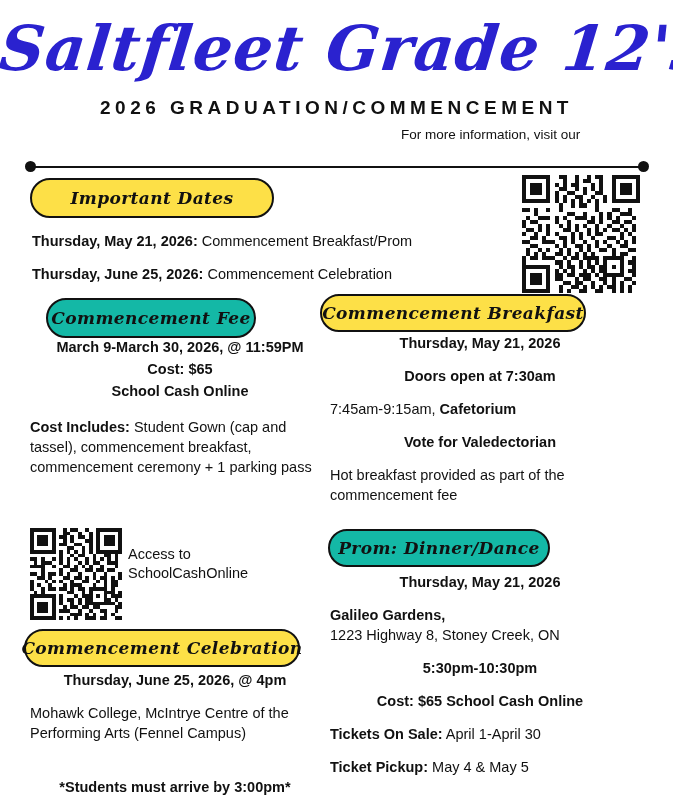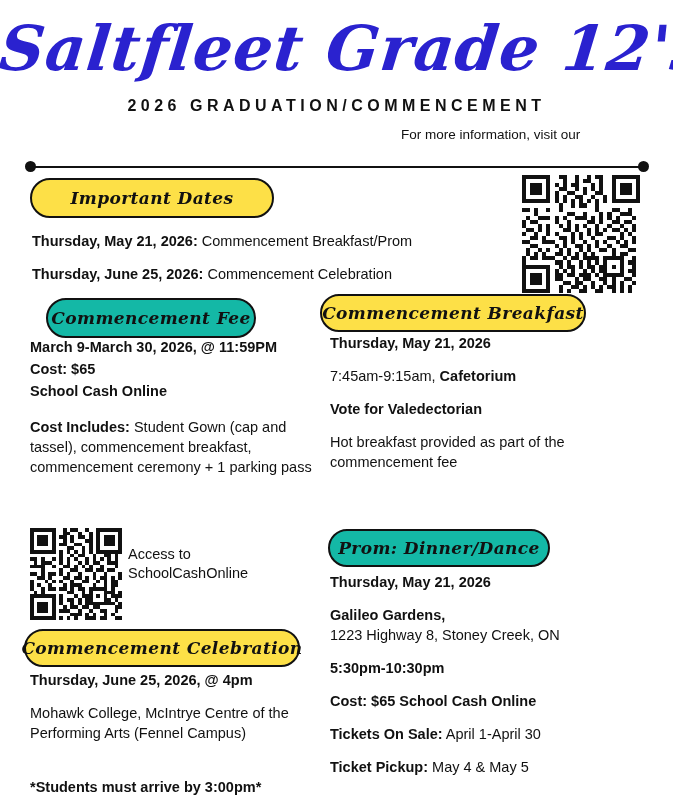--- a/index.html
+++ b/index.html
@@ -32,21 +32,21 @@
     letter-spacing: 1px;
     white-space: nowrap;
     transform: skewX(-6deg);
   }
   .subhead {
     position: absolute;
     top: 97px;
     left: 0;
     width: 673px;
     text-align: center;
-    font-size: 16px;
+    font-size: 19px;
     font-weight: 700;
     letter-spacing: 4.5px;
     color: #111;
   }
 
   .info-note {
     position: absolute;
     top: 127px;
     right: 42px;
     width: 230px;
@@ -98,21 +98,21 @@
 
   
   .block {
     position: absolute;
     font-size: 14.5px;
     line-height: 20px;
     color: #111;
   }
   .block p { margin: 0 0 13px 0; }
   .block p:last-child { margin-bottom: 0; }
-  .b { font-weight: 700; }
+  .b { font-weight: 700; text-align: center; }
 
   
   .qr {
     position: absolute;
     background: #fff;
   }
   .qr svg { display: block; }
 
   .qr-label {
     position: absolute;
@@ -525,20 +525,21 @@
 
 <div class="qr-label" style="top:545px; left:128px; width:160px;">
   <div>Access to</div>
   <div>SchoolCashOnline</div>
 </div>
 
 <div class="pill blue" style="top:294px; left:320px; width:262px; height:34px;">Commencement Breakfast</div>
 
 <div class="block" style="top:333px; left:330px; width:300px;">
   <p class="b">Thursday, May 21, 2026</p>
+  <p class="b">Doors open at 7:30am</p>
   <p>
     <span>7:45am-9:15am,</span><span class="b">  Cafetorium</span>
   </p>
   <p class="b">Vote for Valedectorian</p>
   <p>Hot breakfast provided as part of the commencement fee</p>
 </div>
 
 <div class="pill yellow" style="top:529px; left:328px; width:218px; height:34px;">Prom: Dinner/Dance</div>
 
 <div class="block" style="top:572px; left:330px; width:300px;">

